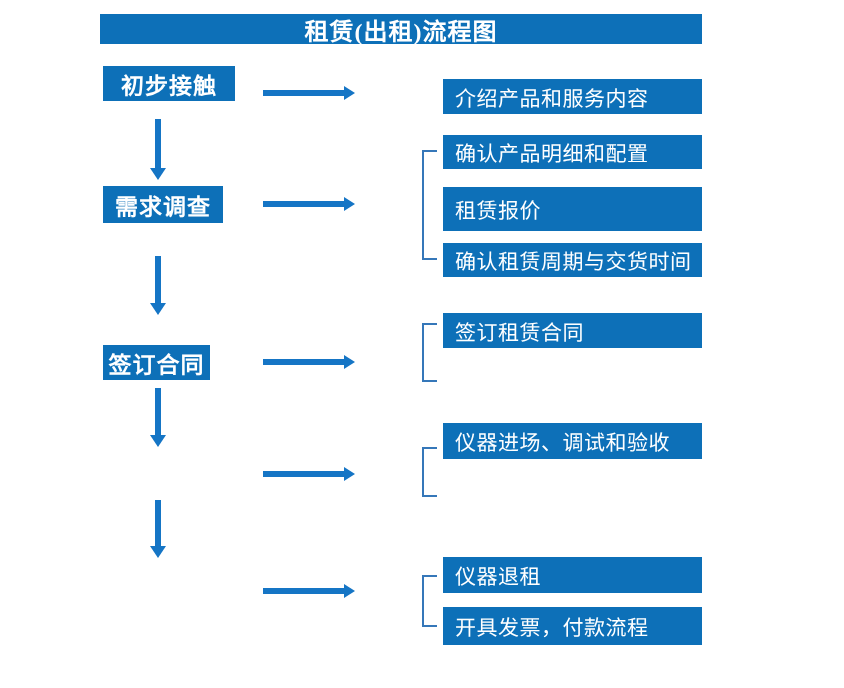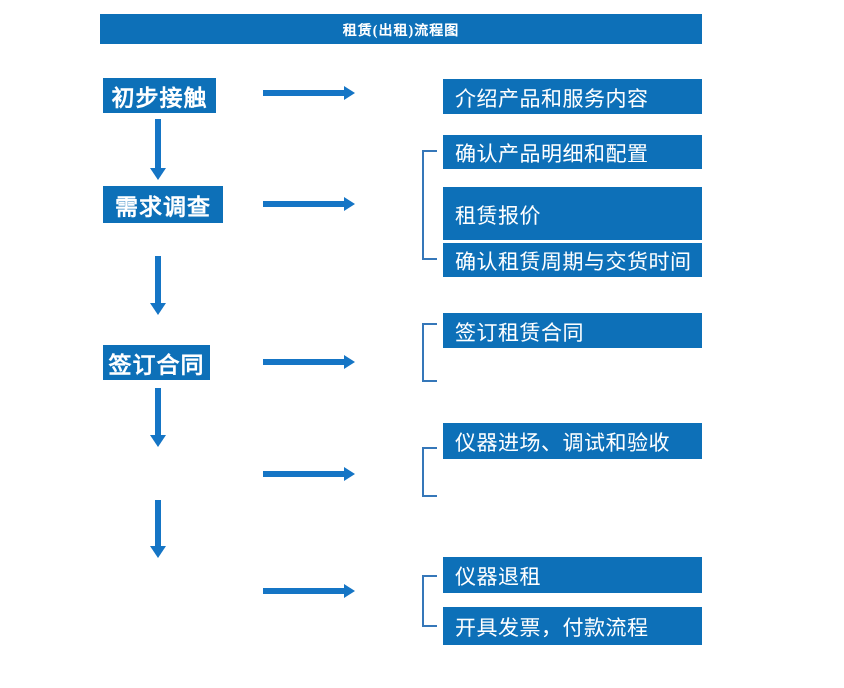--- a/index.html
+++ b/index.html
@@ -13,21 +13,21 @@
   body{
     width:844px;height:688px;
     font-family:"Liberation Serif","DejaVu Serif",serif;
     position:relative;overflow:hidden;
   }
   #canvas{position:absolute;left:0;top:0;width:844px;height:688px;background:#ffffff;}
 
   .title-bar{
     position:absolute;left:100px;top:14px;width:602px;height:30px;
     background:var(--box-blue);color:var(--text-white);
-    font-size:14px;font-weight:bold;
+    font-size:24px;font-weight:bold;
     display:flex;align-items:center;justify-content:center;
     letter-spacing:1px;
   }
 
   .step-box{
     position:absolute;background:var(--box-blue);color:var(--text-white);
     font-size:23px;font-weight:bold;letter-spacing:1px;
     display:flex;align-items:center;justify-content:center;
   }
   .detail-box{
@@ -53,21 +53,21 @@
 
   
   .bracket{
     position:absolute;left:422px;width:15px;
     border-left:2px solid var(--bracket-blue);
     border-top:2px solid var(--bracket-blue);
     border-bottom:2px solid var(--bracket-blue);
   }
 
   
-  .step-1{left:103px;top:78px;width:113px;height:35px;}
+  .step-1{left:103px;top:66px;width:132px;height:35px;}
   .step-2{left:103px;top:186px;width:120px;height:37px;}
   .step-3{left:103px;top:345px;width:107px;height:35px;}
   .step-4{left:100px;top:457px;width:108px;height:35px;}
   .step-5{left:100px;top:574px;width:108px;height:37px;}
 
   
   .va-1{top:119px;height:61px;}
   .va-2{top:256px;height:59px;}
   .va-3{top:388px;height:59px;}
   .va-4{top:500px;height:58px;}
@@ -75,21 +75,21 @@
   
   .ha-1{top:86px;}
   .ha-2{top:197px;}
   .ha-3{top:355px;}
   .ha-4{top:467px;}
   .ha-5{top:584px;}
 
   
   .det-1{top:79px;height:35px;}
   .det-2{top:135px;height:34px;}
-  .det-3{top:187px;height:53px;}
+  .det-3{top:187px;height:44px;}
   .det-4{top:243px;height:34px;}
   .det-5{top:313px;height:35px;}
   .det-6{top:362px;height:36px;}
   .det-7{top:423px;height:36px;}
   .det-8{top:492px;height:36px;}
   .det-9{top:557px;height:36px;}
   .det-10{top:607px;height:38px;}
 
   
   .br-1{top:150px;height:110px;}

